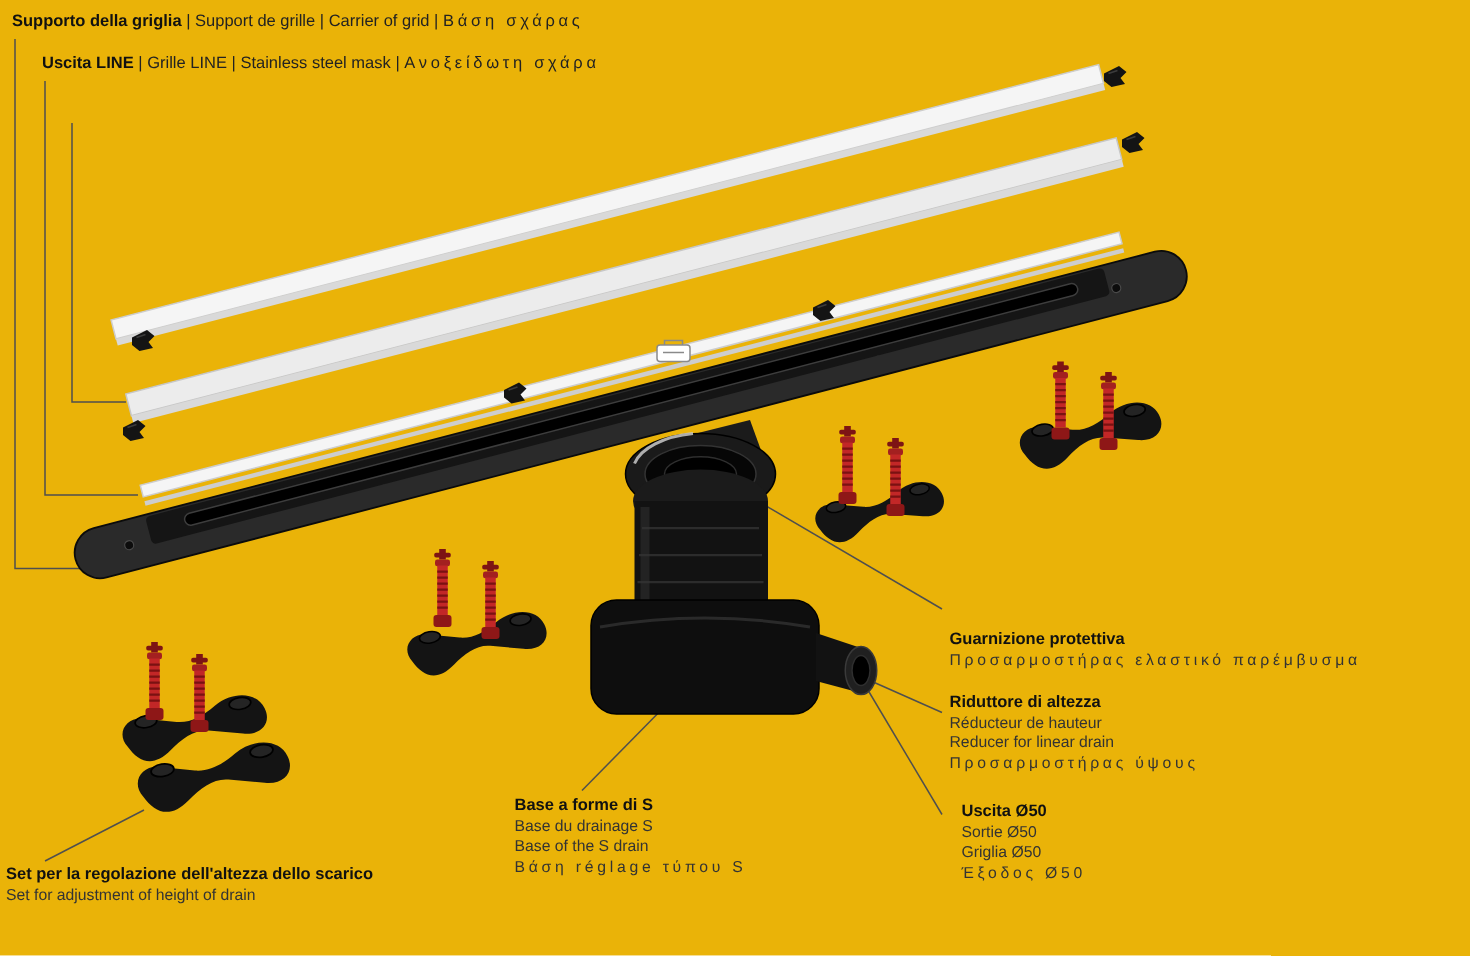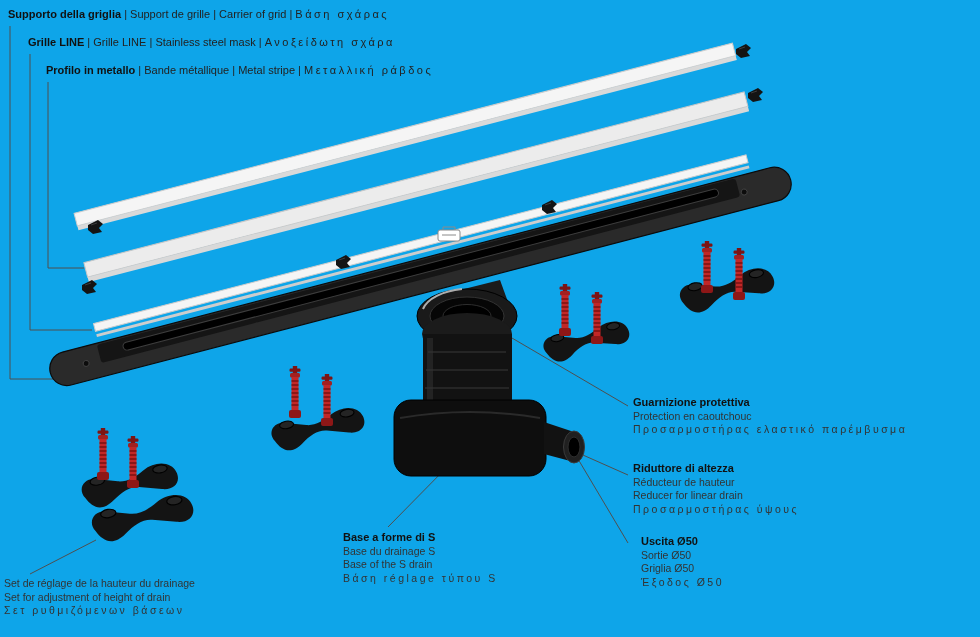--- a/index.html
+++ b/index.html
@@ -1,17 +1,17 @@
 <!DOCTYPE html>
 <html style="--screw-red: #c22727; --screw-red-dark: #7d1414; --part-black: #141414; --leader: #4f4f4f;"><head>
 <meta charset="utf-8">
 <style>
   html,body{margin:0;padding:0;background:#ffffff;}
   .stage{
-    position:relative;width:980px;height:637px;background:#0ea5e9;overflow:hidden;
+    position:relative;width:980px;height:637px;background:#eab308;overflow:hidden;
     font-family:"Liberation Sans", sans-serif;
   }
   .stage svg{position:absolute;left:0;top:0;}
 
   
   .lbl{position:absolute;font-size:11px;color:#222;white-space:nowrap;}
   .lbl .b{font-weight:bold;color:#111;}
   .gr{letter-spacing:2.5px;}
   .callout{position:absolute;font-size:10.5px;line-height:13.6px;color:#333;white-space:nowrap;}
   .callout .t{font-weight:bold;color:#111;font-size:11px;}
@@ -172,33 +172,27 @@
       <use href="#screw" transform="translate(133,436)"></use>
     </g>
   </svg>
 
   <div class="lbl" style="left:8px;top:8px">
     <span class="b">Supporto della griglia</span>
     <span>| Support de grille | Carrier of grid |</span>
     <span class="gr">Βάση σχάρας</span>
   </div>
   <div class="lbl" style="left:28px;top:36px">
-    <span class="b">Grille LINE</span>
+    <span class="b">Uscita LINE</span>
     <span>| Grille LINE | Stainless steel mask |</span>
     <span class="gr">Ανοξείδωτη σχάρα</span>
   </div>
-  <div class="lbl" style="left:46px;top:64px">
-    <span class="b">Profilo in metallo</span>
-    <span>| Bande métallique | Metal stripe |</span>
-    <span class="gr">Μεταλλική ράβδος</span>
-  </div>
-
-  <div class="callout" style="left:633px;top:396px">
+
+  <div class="callout" style="left:633px;top:420px">
     <div class="t">Guarnizione protettiva</div>
-    <div>Protection en caoutchouc</div>
     <div class="gr">Προσαρμοστήρας ελαστικό παρέμβυσμα</div>
   </div>
   <div class="callout" style="left:633px;top:462px">
     <div class="t">Riduttore di altezza</div>
     <div>Réducteur de hauteur</div>
     <div>Reducer for linear drain</div>
     <div class="gr">Προσαρμοστήρας ύψους</div>
   </div>
   <div class="callout" style="left:641px;top:535px">
     <div class="t">Uscita Ø50</div>
@@ -208,18 +202,17 @@
   </div>
 
   <div class="callout" style="left:343px;top:531px">
     <div class="t">Base a forme di S</div>
     <div>Base du drainage S</div>
     <div>Base of the S drain</div>
     <div class="gr">Βάση réglage τύπου S</div>
   </div>
 
   <div class="callout" style="left:4px;top:577px">
-    <div>Set de réglage de la hauteur du drainage</div>
+    <div class="t">Set per la regolazione dell'altezza dello scarico</div>
     <div>Set for adjustment of height of drain</div>
-    <div class="gr">Σετ ρυθμιζόμενων βάσεων</div>
   </div>
 
 </div>
 
 </body></html>

